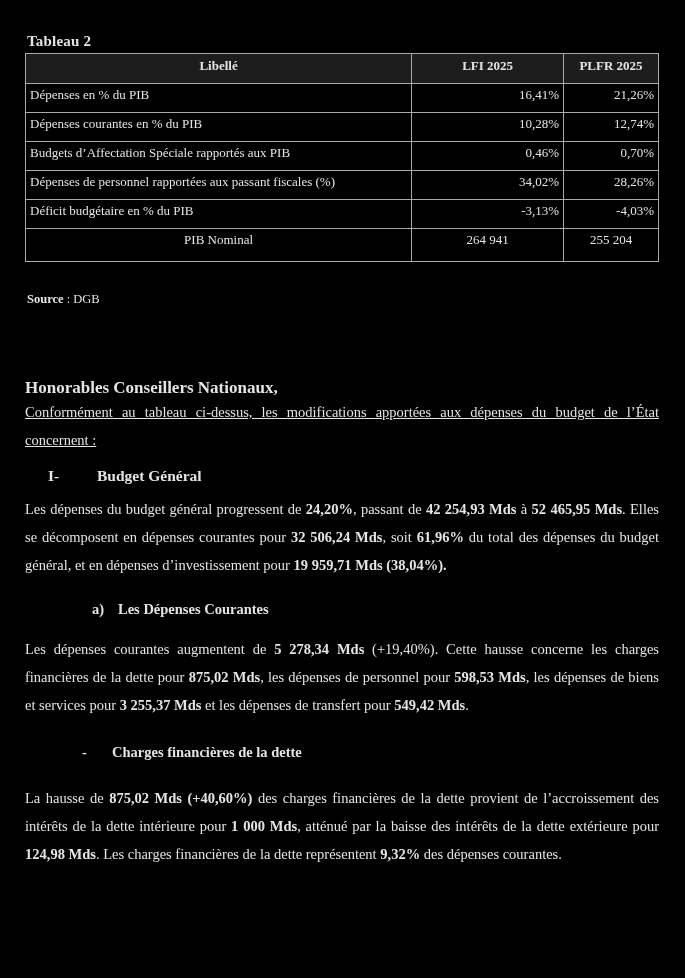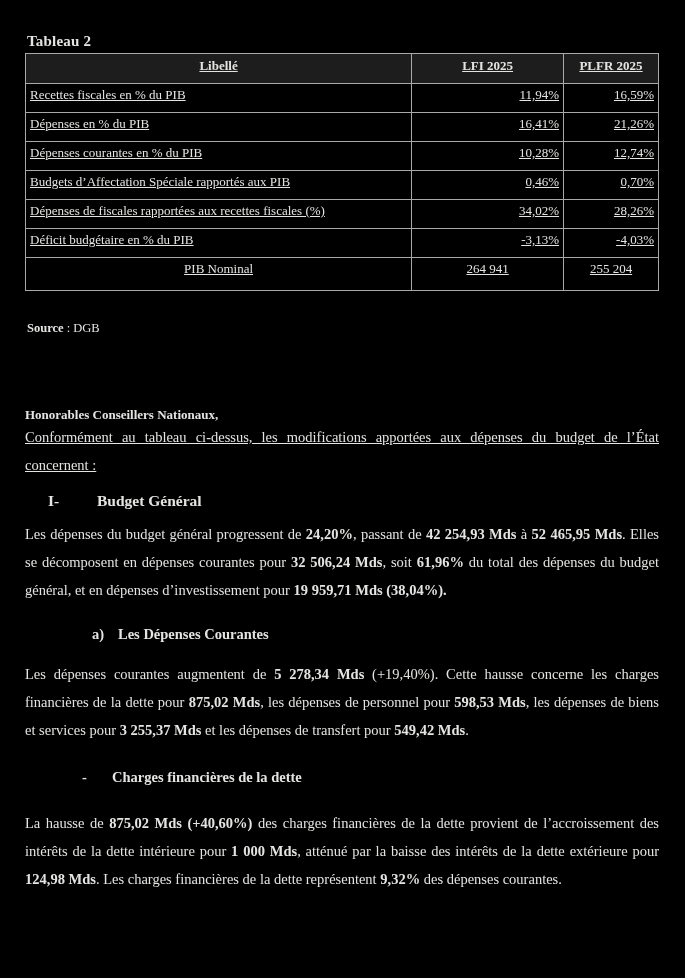--- a/index.html
+++ b/index.html
@@ -8,37 +8,37 @@
     background:#000;
     color:#e4e4e2;
     font-family:"Liberation Serif","DejaVu Serif",serif;
     overflow:hidden;
   }
   .page{width:685px;height:732px;box-sizing:border-box;padding:33px 26px 0 25px;}
   .b{font-weight:bold;}
 
   .table-title{margin:0 0 3px 2px;font-size:15px;font-weight:bold;letter-spacing:.2px;}
 
-  table.data{width:100%;border-collapse:collapse;font-size:13px;table-layout:fixed;text-decoration:underline;}
+  table.data{width:100%;border-collapse:collapse;font-size:13px;table-layout:fixed;}
   table.data th, table.data td{border:1px solid #a9a9a9;}
   table.data th{
     background:#1d1d1d;
     font-weight:bold;text-align:center;
     padding:4px 2px 9px 2px;font-size:13px;
   }
   col.c-label{width:61%;}
   col.c-lfi{width:24%;}
   col.c-plfr{width:15%;}
   table.data td{vertical-align:top;padding:3px 4px 10px 4px;line-height:15px;}
   td.lbl{text-align:left;padding-left:3px;}
   td.val{text-align:right;padding-right:3px;}
   table.data tr:last-child td{padding-bottom:14px;text-align:center;}
 
   .source{margin:30px 0 0 2px;font-size:12.5px;}
-  .salutation{margin:71px 0 0;font-size:13px;font-weight:bold;}
+  .salutation{margin:71px 0 0;font-size:17px;font-weight:bold;}
 
   .para{
     margin:0;font-size:14.5px;line-height:28px;
     text-align:justify;
   }
   .p-intro{text-decoration:underline;}
   .p-bg{margin-top:10px;font-family:Liberation Serif, serif;}
   .p-dc{margin-top:17px;}
   .p-cf{margin-top:23px;}
 
@@ -65,41 +65,36 @@
       </colgroup>
     <thead>
       <tr>
         <th>Libellé</th>
         <th>LFI 2025</th>
         <th>PLFR 2025</th>
       </tr>
     </thead>
     <tbody>
       <tr>
-        <td class="lbl">Recettes fiscales en % du PIB</td>
-        <td class="val">11,94%</td>
-        <td class="val">16,59%</td>
-      </tr>
-      <tr>
         <td class="lbl">Dépenses en % du PIB</td>
         <td class="val">16,41%</td>
         <td class="val">21,26%</td>
       </tr>
       <tr>
         <td class="lbl">Dépenses courantes en % du PIB</td>
         <td class="val">10,28%</td>
         <td class="val">12,74%</td>
       </tr>
       <tr>
         <td class="lbl">Budgets d’Affectation Spéciale rapportés aux PIB</td>
         <td class="val">0,46%</td>
         <td class="val">0,70%</td>
       </tr>
       <tr>
-        <td class="lbl">Dépenses de fiscales rapportées aux recettes fiscales (%)</td>
+        <td class="lbl">Dépenses de personnel rapportées aux passant fiscales (%)</td>
         <td class="val">34,02%</td>
         <td class="val">28,26%</td>
       </tr>
       <tr>
         <td class="lbl">Déficit budgétaire en % du PIB</td>
         <td class="val">-3,13%</td>
         <td class="val">-4,03%</td>
       </tr>
       <tr>
         <td class="lbl">PIB Nominal</td>

